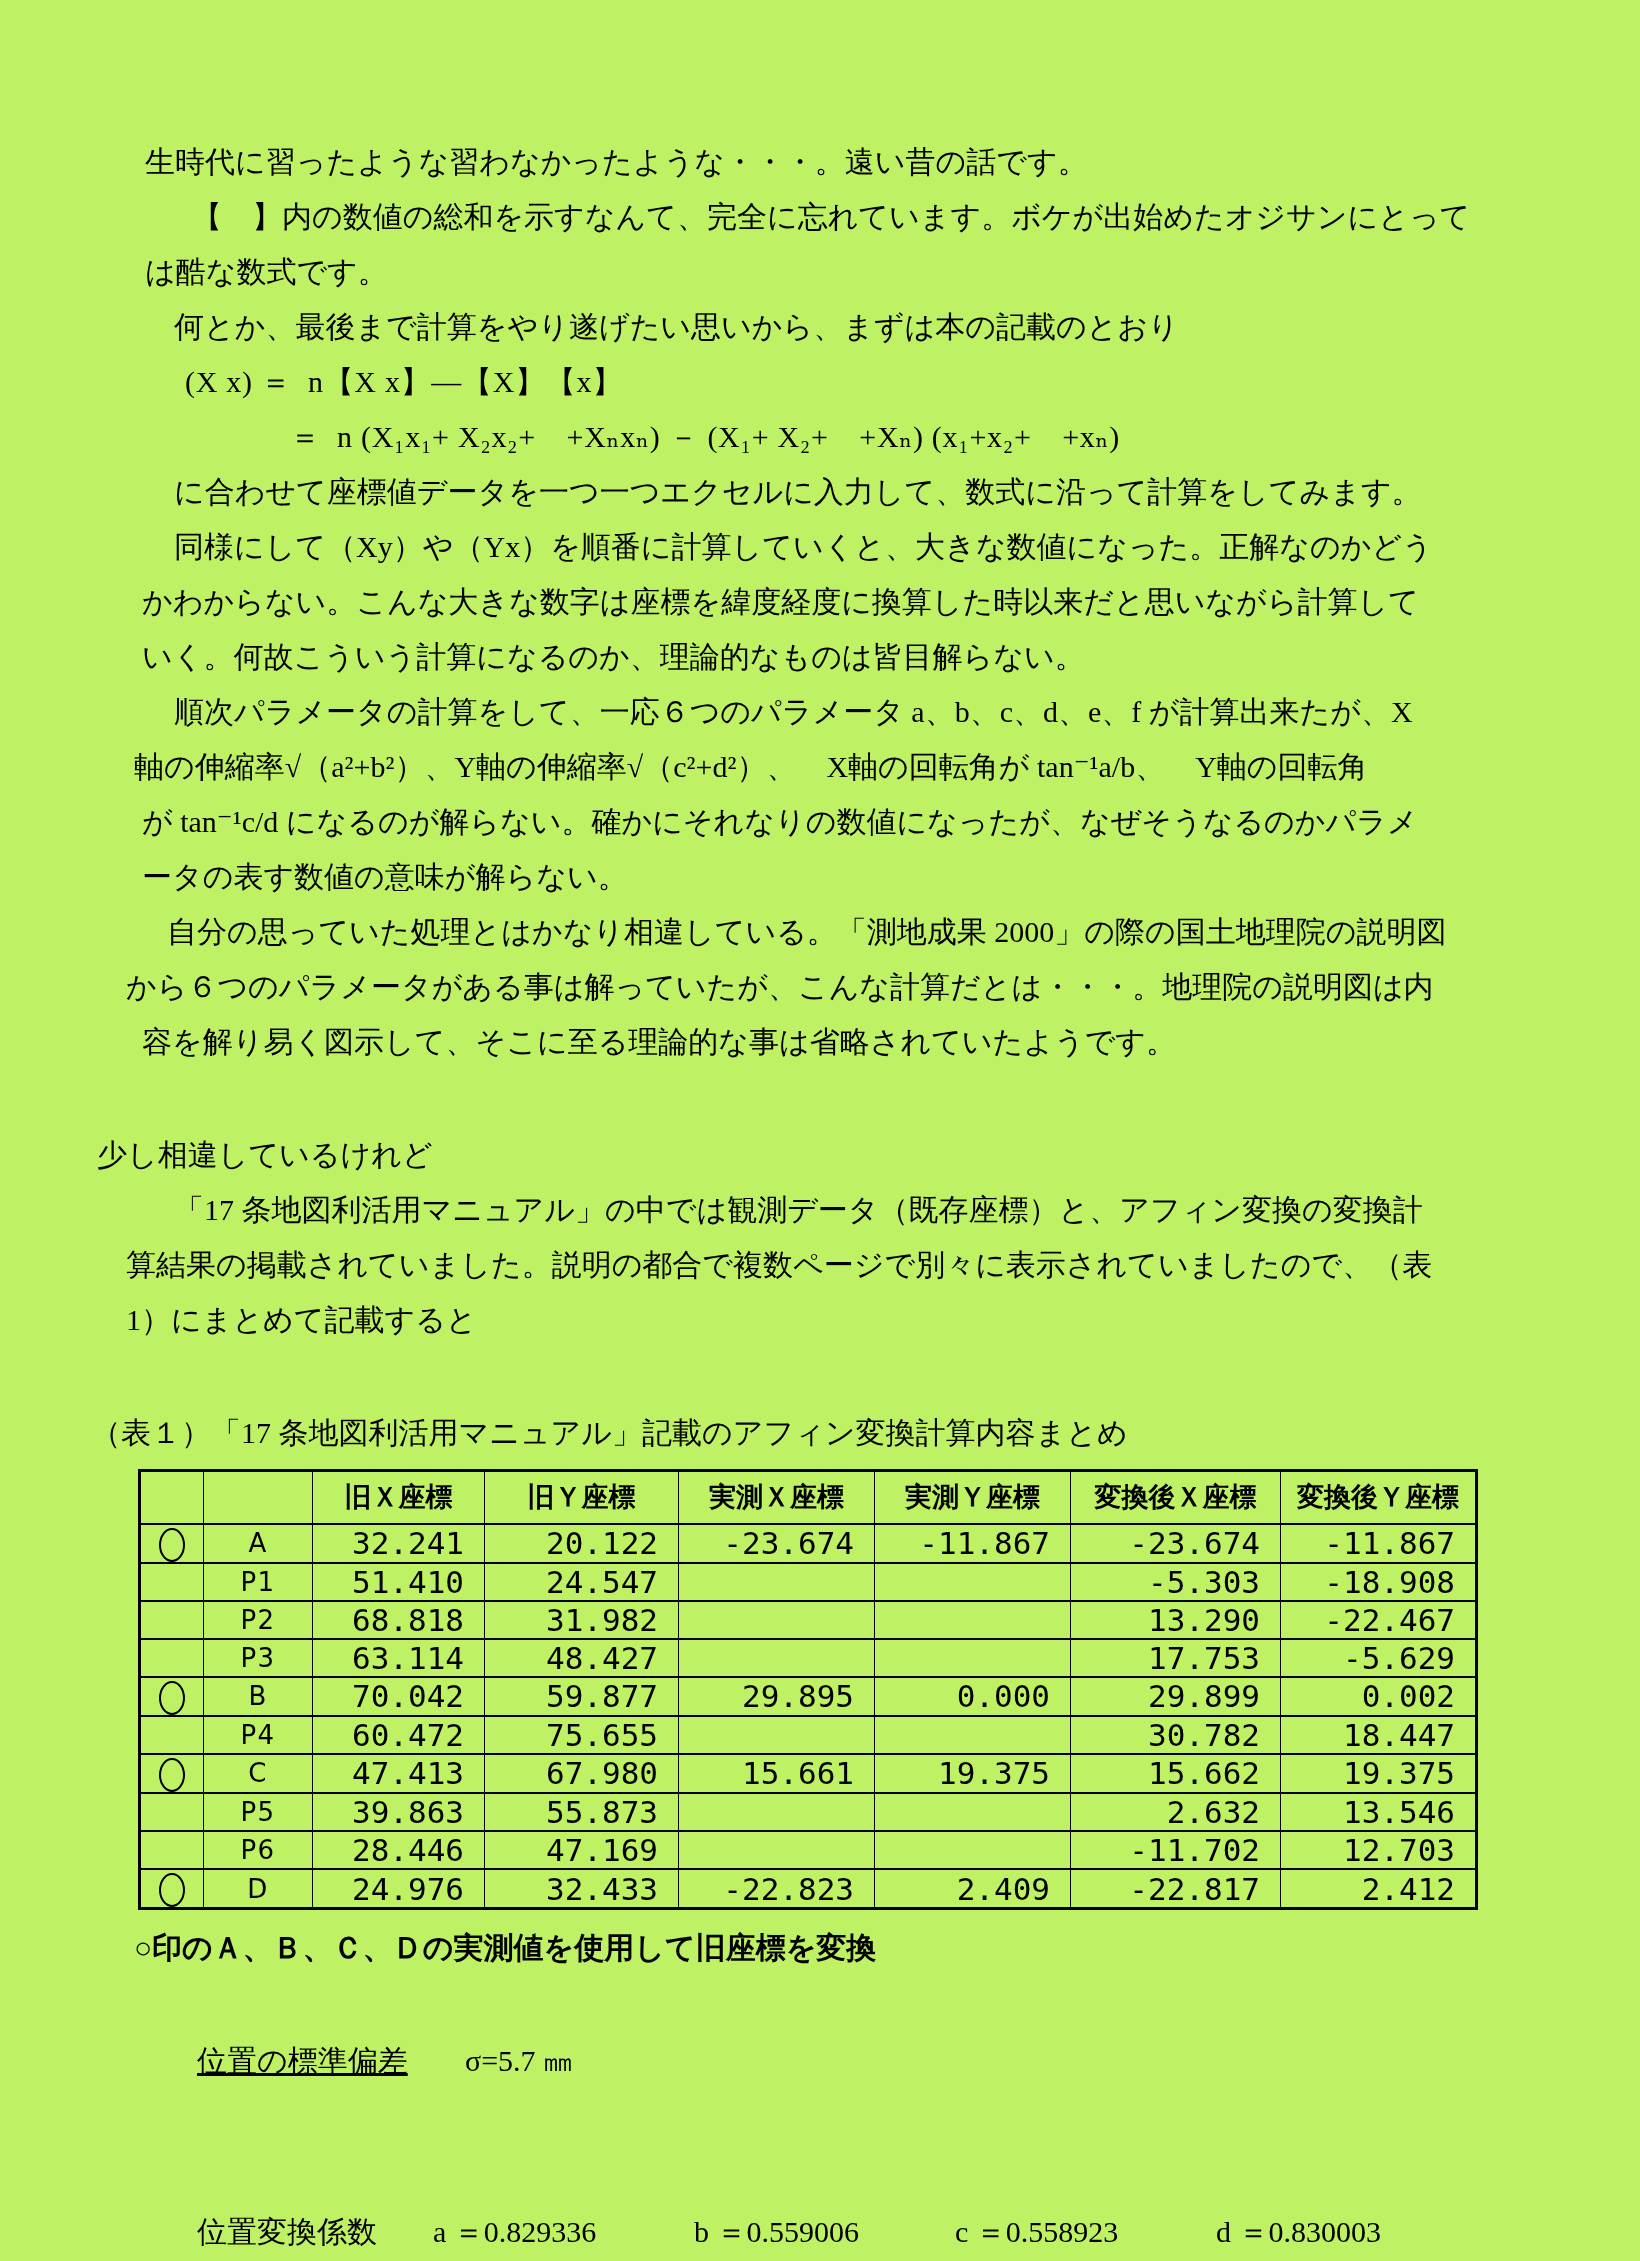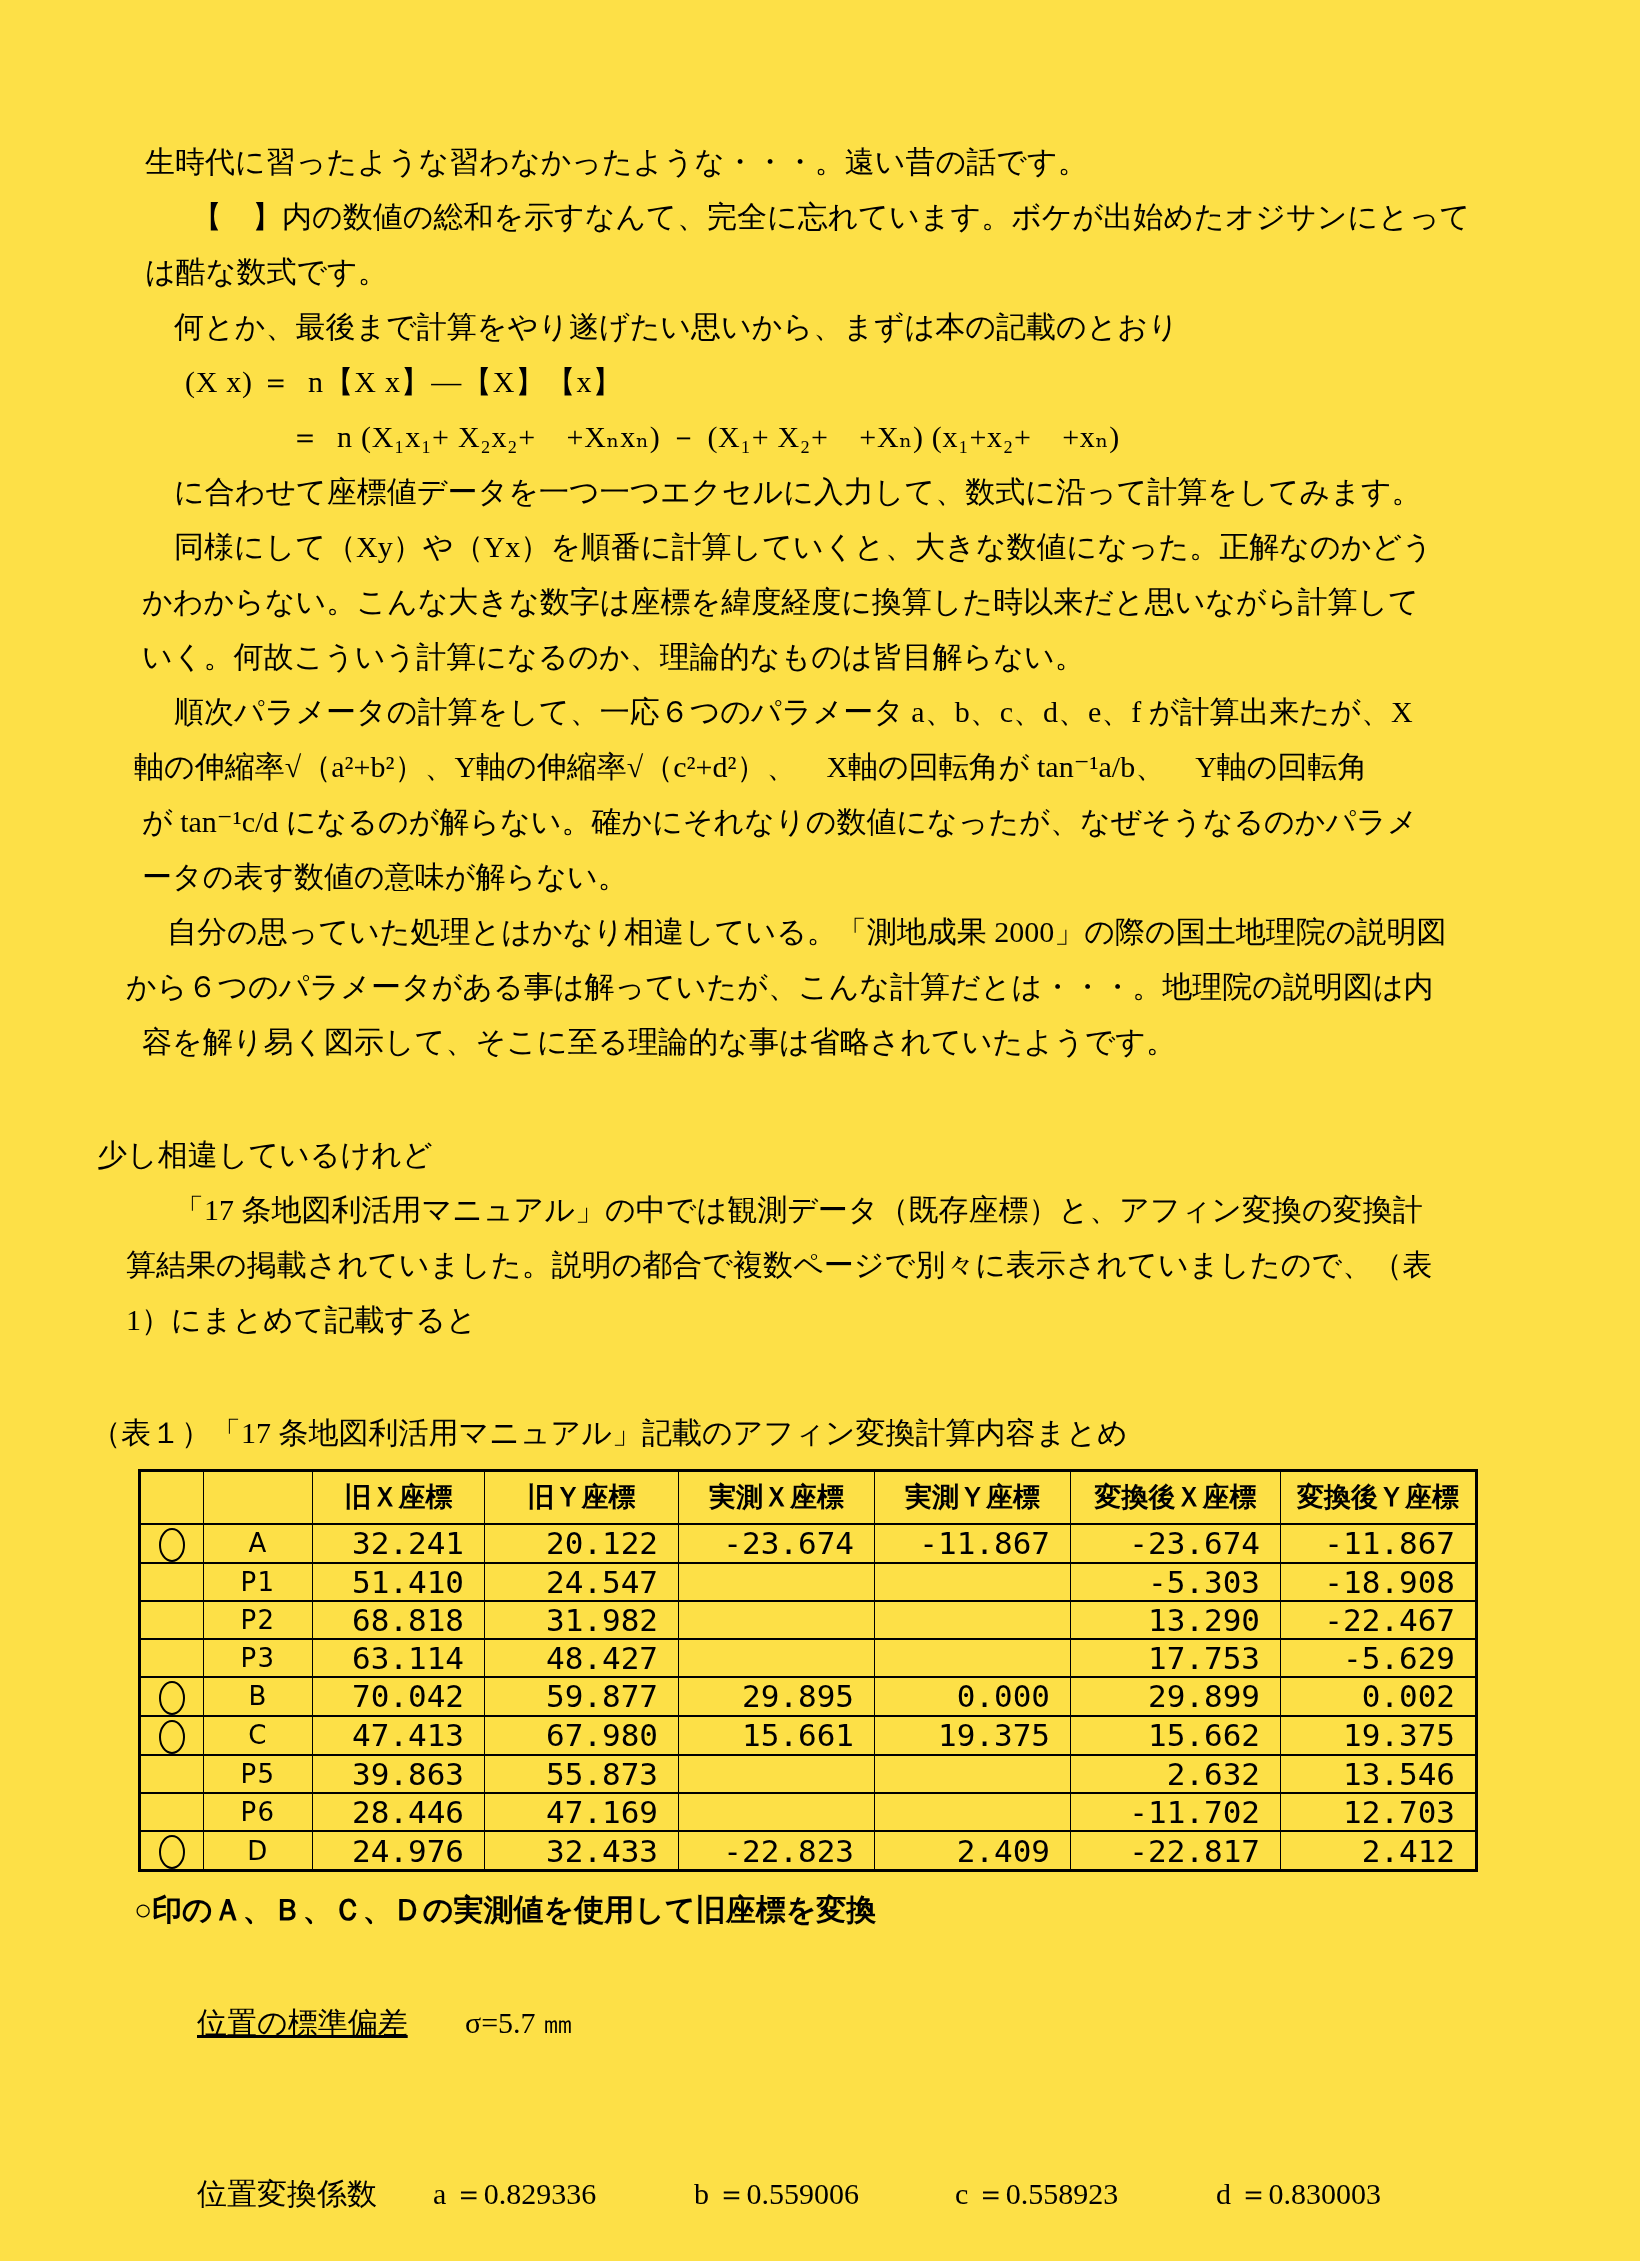--- a/index.html
+++ b/index.html
@@ -1,20 +1,20 @@
 <!DOCTYPE html>
 <html style="font-size:11.6px"><head>
 <meta charset="utf-8">
 <style>
   html,body{margin:0;padding:0;background:#ffffff;}
   .page{
     position:relative;
     width:1641px;height:2261px;
     box-sizing:border-box;
-    background:#fde047;
+    background:#bef264;
     padding:134px 123px 0 80px;
     font-family:"Liberation Serif","DejaVu Serif",serif;
     font-size:30px;color:#000;
   }
   .line{line-height:55px;margin:0;white-space:pre-wrap;}
   .in15{margin-left:11px}
   .in45{margin-left:17px}
   .in75{margin-left:54px}
   .in85{margin-left:62px}
   .in90{margin-left:65px}
@@ -163,20 +163,30 @@
           <td class="mark"><span class="circle-mark"></span></td>
           <td class="rowlabel">B</td>
           <td class="num">70.042</td>
           <td class="num">59.877</td>
           <td class="num">29.895</td>
           <td class="num">0.000</td>
           <td class="num">29.899</td>
           <td class="num">0.002</td>
         </tr>
         <tr>
+          <td class="mark"></td>
+          <td class="rowlabel">P4</td>
+          <td class="num">60.472</td>
+          <td class="num">75.655</td>
+          <td class="num"></td>
+          <td class="num"></td>
+          <td class="num">30.782</td>
+          <td class="num">18.447</td>
+        </tr>
+        <tr>
           <td class="mark"><span class="circle-mark"></span></td>
           <td class="rowlabel">C</td>
           <td class="num">47.413</td>
           <td class="num">67.980</td>
           <td class="num">15.661</td>
           <td class="num">19.375</td>
           <td class="num">15.662</td>
           <td class="num">19.375</td>
         </tr>
         <tr>

